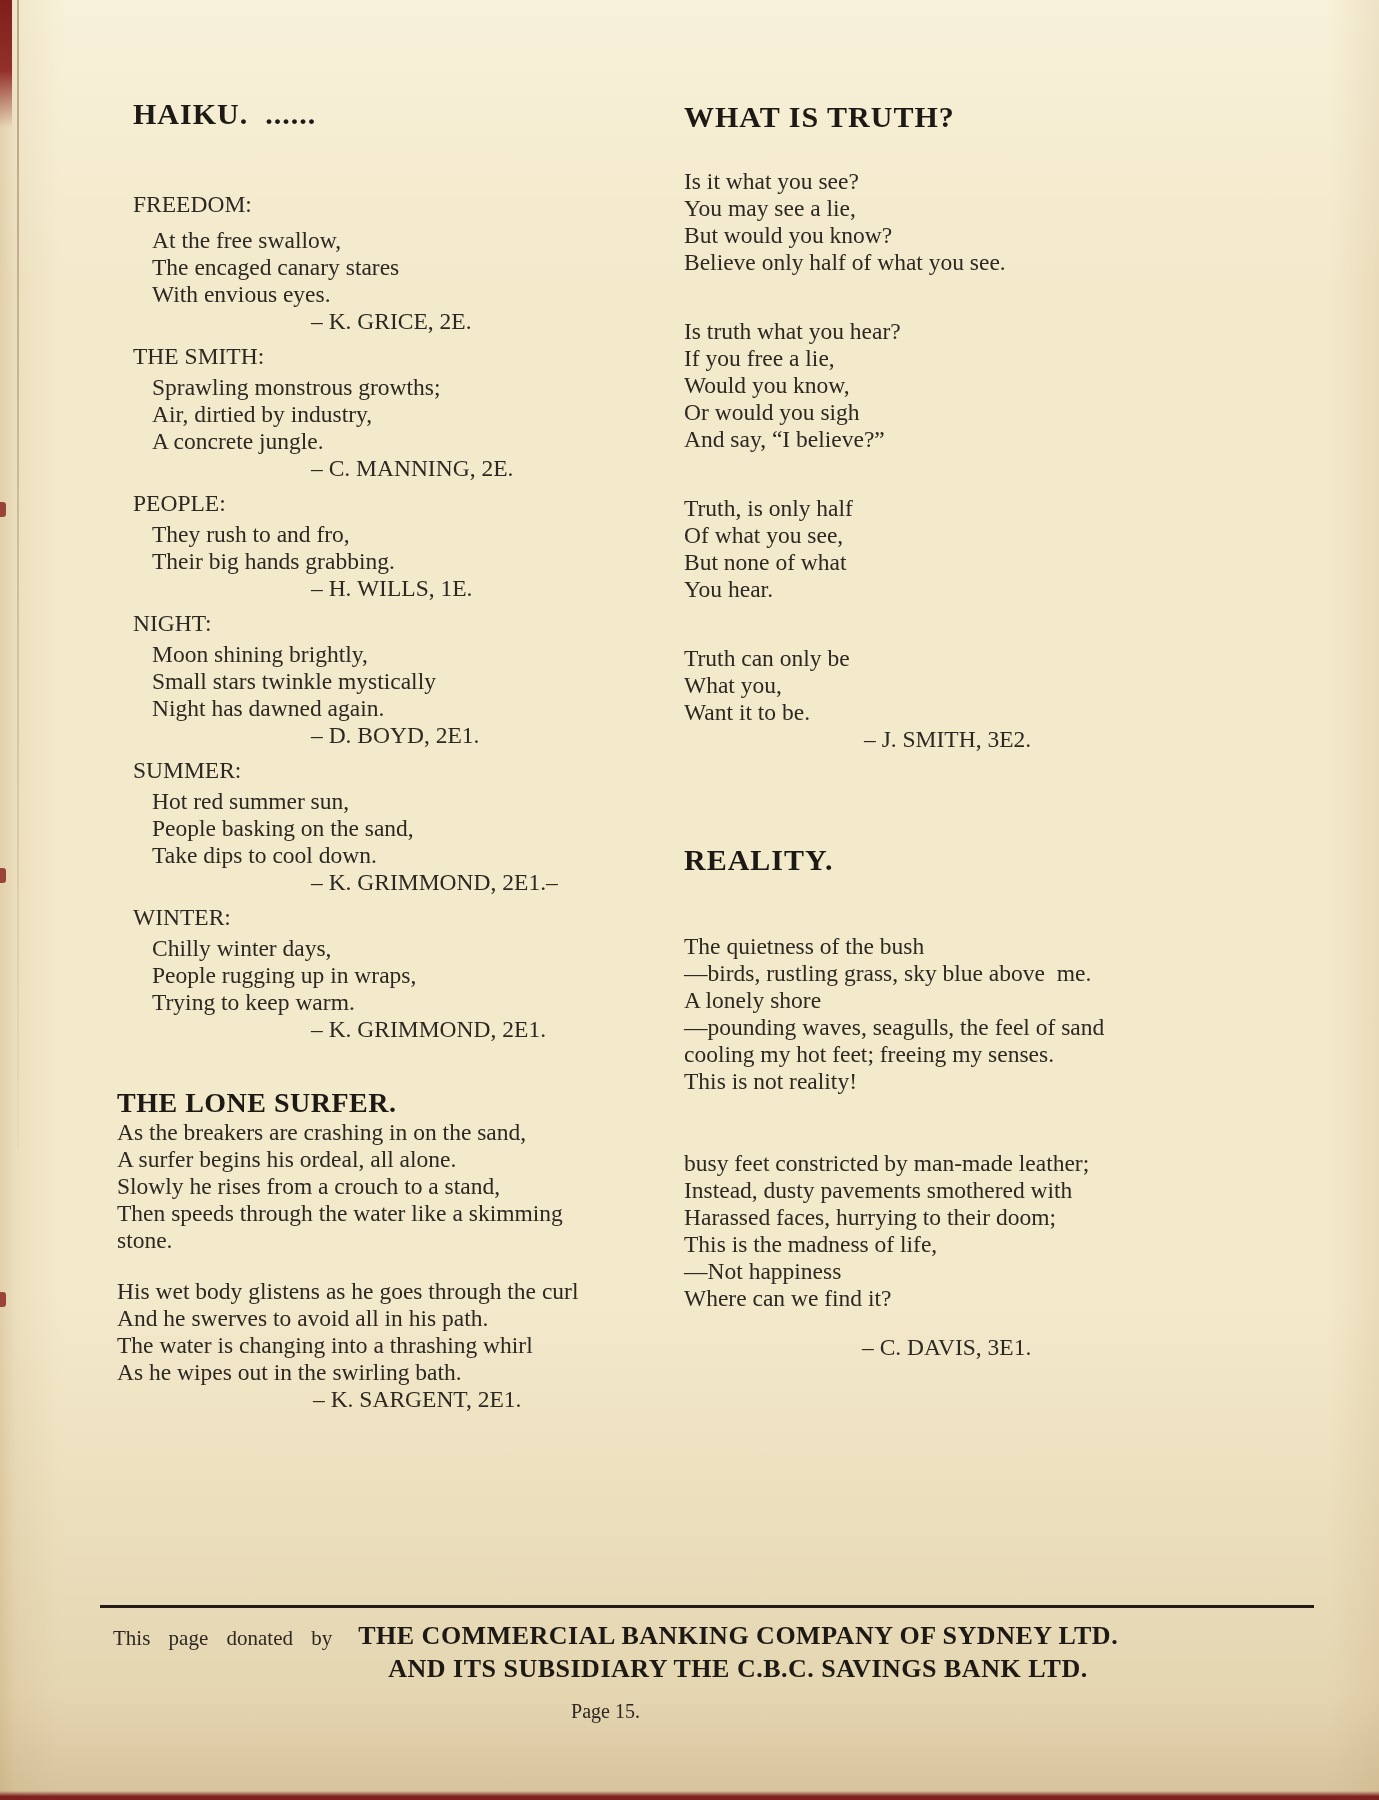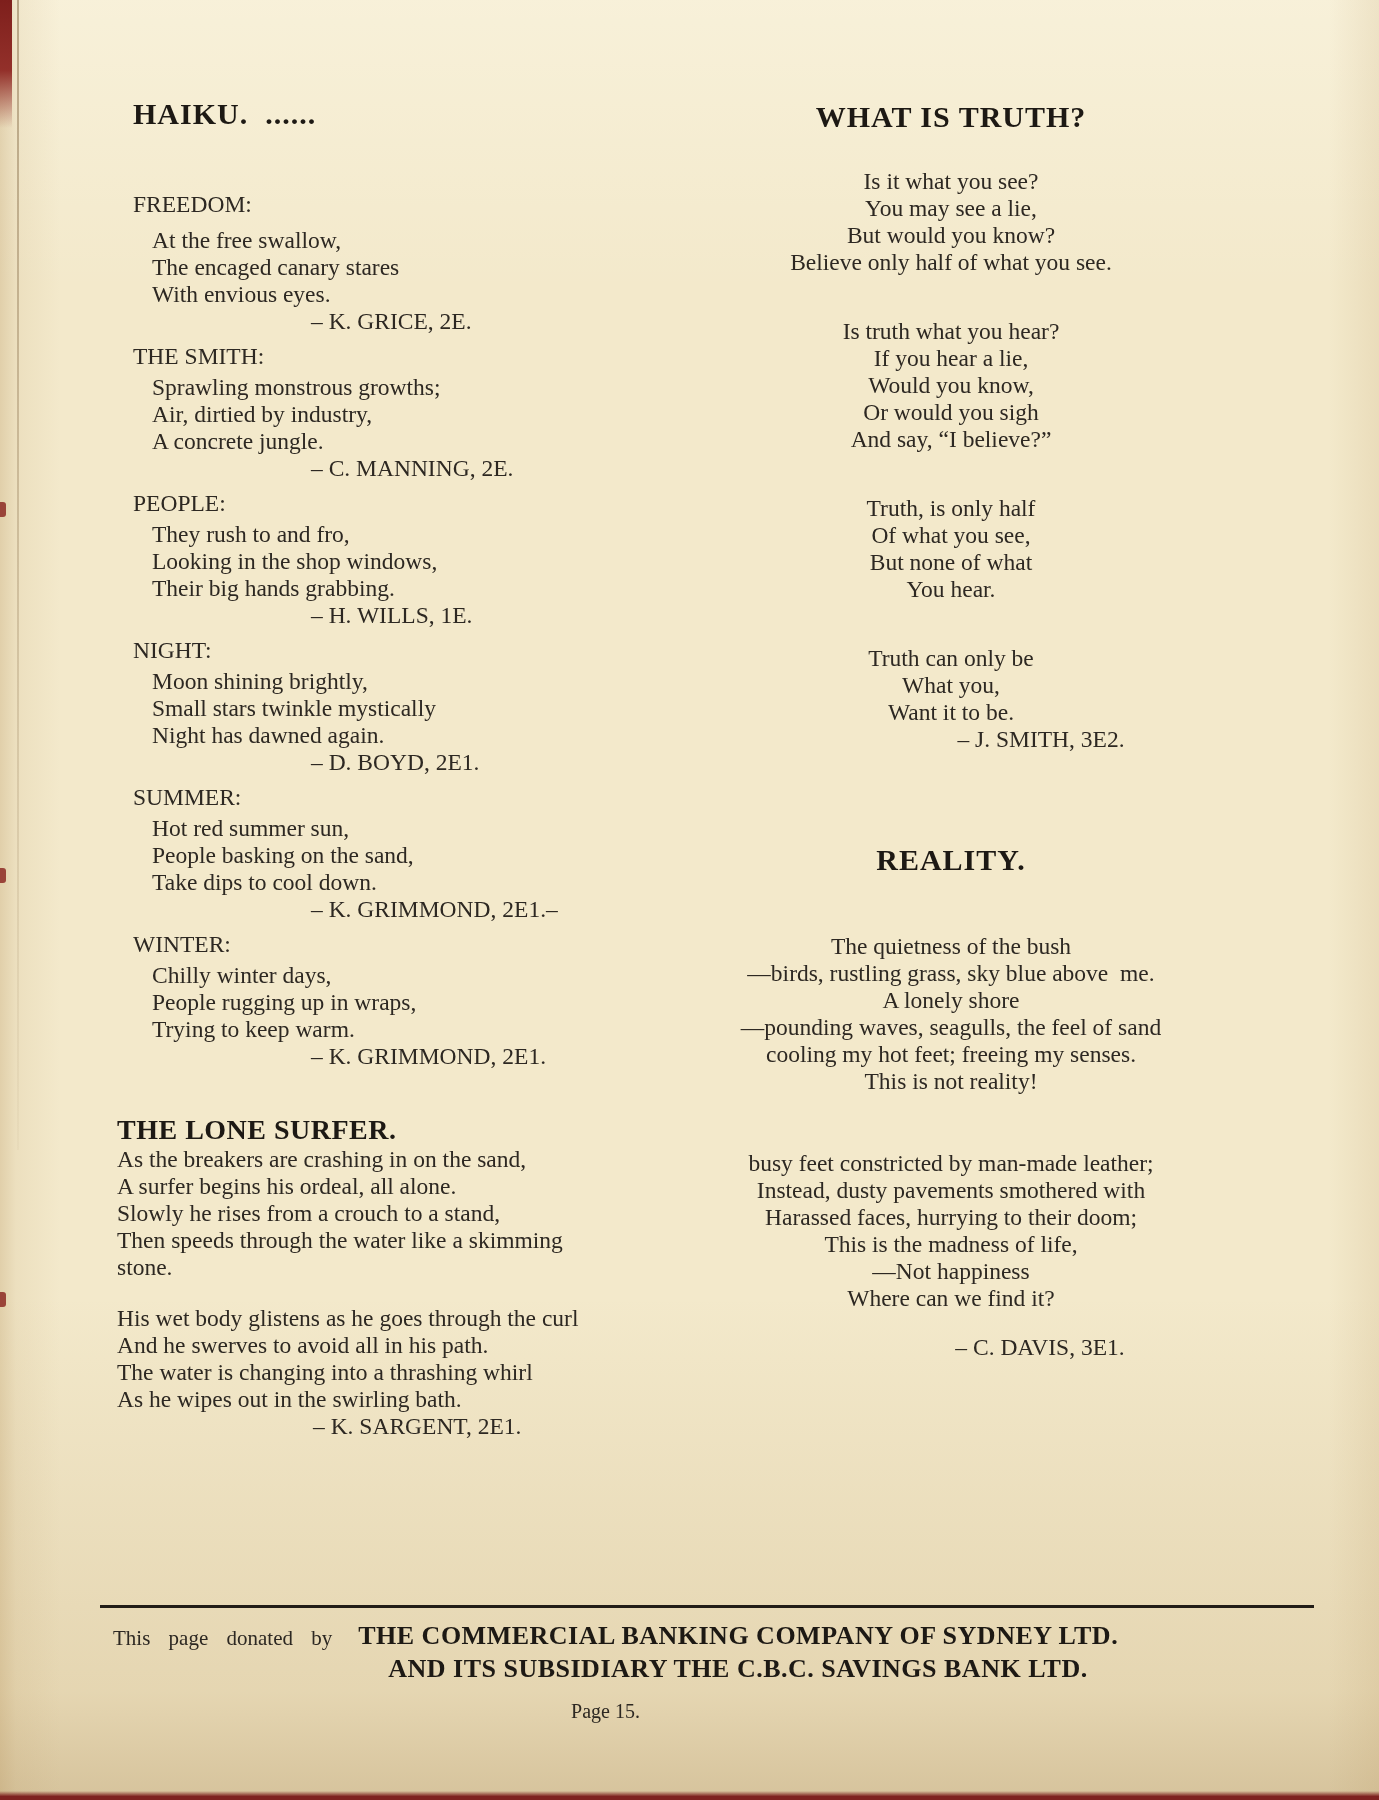--- a/index.html
+++ b/index.html
@@ -27,21 +27,21 @@
   .tick-1 { top:502px; } .tick-2 { top:868px; } .tick-3 { top:1292px; }
   .crease { position:absolute; left:17px; top:0; width:2px; height:1150px;
     background:linear-gradient(180deg, rgba(118,89,52,0.45), rgba(118,89,52,0.04)); }
 
   .sans { font-family:Liberation Serif, serif; font-weight:bold; color:#1d1914; }
   .h-main { font-size:30px; letter-spacing:1px; }
   .h-sub  { font-size:28px; letter-spacing:0.5px; }
 
   .col { position:absolute; font-size:23.5px; line-height:27px; }
   .col-left  { left:133px; top:100px; width:505px; }
-  .col-right { left:646px; top:103px; width:610px;text-align:center; }
+  .col-right { left:684px; top:103px; width:610px; }
 
   .col-left .h-main { margin-bottom:64px; }
   .haiku { margin-bottom:8px; }
   .haiku-title { margin-bottom:4px; }
   .haiku.first .haiku-title { margin-bottom:9px; }
   .haiku .lines { margin-left:19px; }
   .author { margin-left:178px; }
 
   .lone-surfer { margin-top:46px; margin-left:-16px; }
   .lone-surfer .h-sub { margin-bottom:3px; }
@@ -95,21 +95,20 @@
           <div>Air, dirtied by industry,</div>
           <div>A concrete jungle.</div>
         </div>
       <div class="author">– C. MANNING, 2E.</div>
     </section>
 
     <section class="haiku">
       <div class="haiku-title">PEOPLE:</div>
       <div class="lines">
           <div>They rush to and fro,</div>
-          <div>Looking in the shop windows,</div>
           <div>Their big hands grabbing.</div>
         </div>
       <div class="author">– H. WILLS, 1E.</div>
     </section>
 
     <section class="haiku">
       <div class="haiku-title">NIGHT:</div>
       <div class="lines">
           <div>Moon shining brightly,</div>
           <div>Small stars twinkle mystically</div>
@@ -161,21 +160,21 @@
     <h1 class="sans h-main">WHAT IS TRUTH?</h1>
 
     <div class="stanza">
         <div>Is it what you see?</div>
         <div>You may see a lie,</div>
         <div>But would you know?</div>
         <div>Believe only half of what you see.</div>
       </div>
     <div class="stanza">
         <div>Is truth what you hear?</div>
-        <div>If you hear a lie,</div>
+        <div>If you free a lie,</div>
         <div>Would you know,</div>
         <div>Or would you sigh</div>
         <div>And say, “I believe?”</div>
       </div>
     <div class="stanza">
         <div>Truth, is only half</div>
         <div>Of what you see,</div>
         <div>But none of what</div>
         <div>You hear.</div>
       </div>

